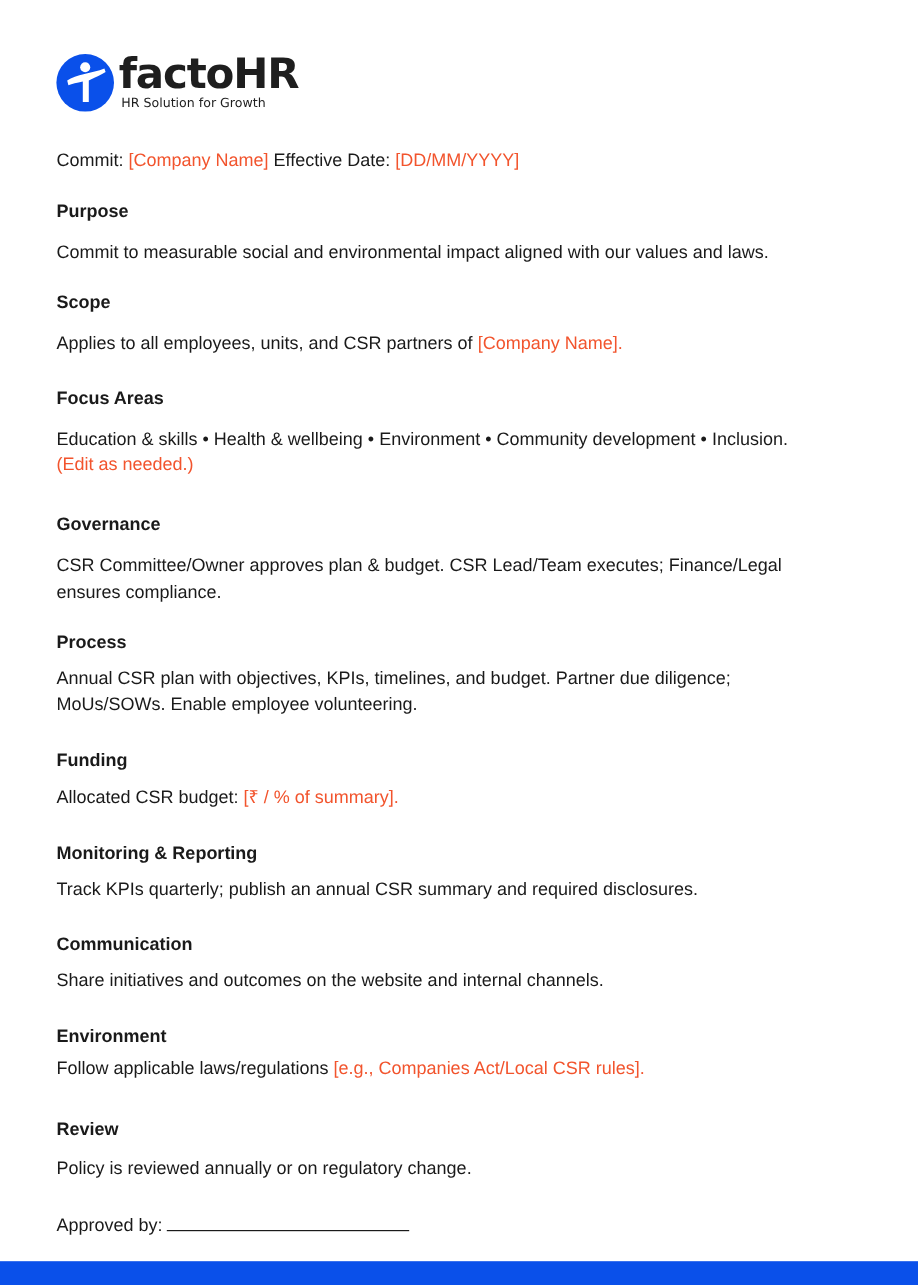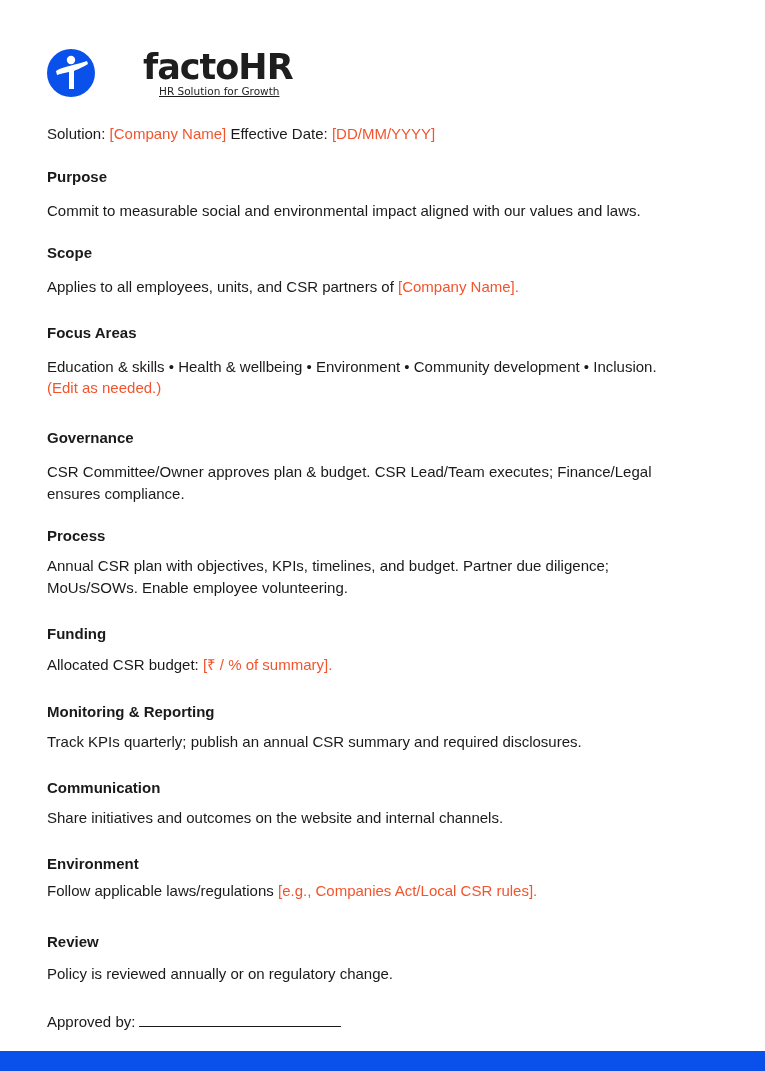--- a/index.html
+++ b/index.html
@@ -1,23 +1,23 @@
 <!DOCTYPE html>
 <html><head>
 <meta charset="utf-8">
 <style>
   html, body { margin:0; padding:0; }
   body { width:765px; height:1071px; background:#ffffff; position:relative; overflow:hidden;
          font-family:"Liberation Sans", sans-serif; color:#1a1a1a; }
-  .logo { position:absolute; left:47px; top:45px; height:52px; display:flex; align-items:flex-end;gap:44px; }
+  .logo { position:absolute; left:47px; top:45px; height:52px; display:flex; align-items:flex-start; }
   .logo-mark { width:48px; height:48px; border-radius:50%; background:#0a50ea; position:relative; }
   .logo-mark svg { position:absolute; left:0; top:0; }
   .logo-text { margin-left:4px; display:flex; flex-direction:column; }
   .logo-name { font-family:"DejaVu Sans", sans-serif; font-weight:bold; font-size:35px; line-height:34px; color:#1e1e1e; letter-spacing:-1px; }
-  .logo-tag { font-family:"DejaVu Sans", sans-serif; font-size:10.5px; color:#1e1e1e; margin-top:1px; margin-left:16px;text-decoration:underline; }
+  .logo-tag { font-family:"DejaVu Sans", sans-serif; font-size:10.5px; color:#1e1e1e; margin-top:1px; margin-left:2px; }
   .content { position:absolute; left:47px; top:0; width:680px; font-size:15px; }
   .line { position:absolute; left:0; white-space:nowrap; line-height:22px; }
   .h { font-weight:bold; font-size:15px;text-align:center; }
   .ph { color:#f2542d; }
   .sig { display:inline-block; width:202px; border-bottom:1.5px solid #1a1a1a; height:14px; vertical-align:baseline; margin-left:4px; }
   .footer-bar { position:absolute; left:0; right:0; top:1051px; height:20px; background:#0a50ea; }
 </style>
 </head>
 <body>
 
@@ -29,21 +29,21 @@
     </svg>
   </div>
   <div class="logo-text">
     <span class="logo-name">factoHR</span>
     <span class="logo-tag">HR Solution for Growth</span>
   </div>
 </div>
 
 <div class="content">
   <div class="line" style="top:123px">
-    <span>Solution:</span>
+    <span>Commit:</span>
     <span class="ph">[Company Name]</span>
     <span style="">Effective Date:</span>
     <span class="ph">[DD/MM/YYYY]</span>
   </div>
 
   <div class="line h" style="top:166px">Purpose</div>
   <div class="line" style="top:200px">Commit to measurable social and environmental impact aligned with our values and laws.</div>
 
   <div class="line h" style="top:242px">Scope</div>
   <div class="line" style="top:276px">

